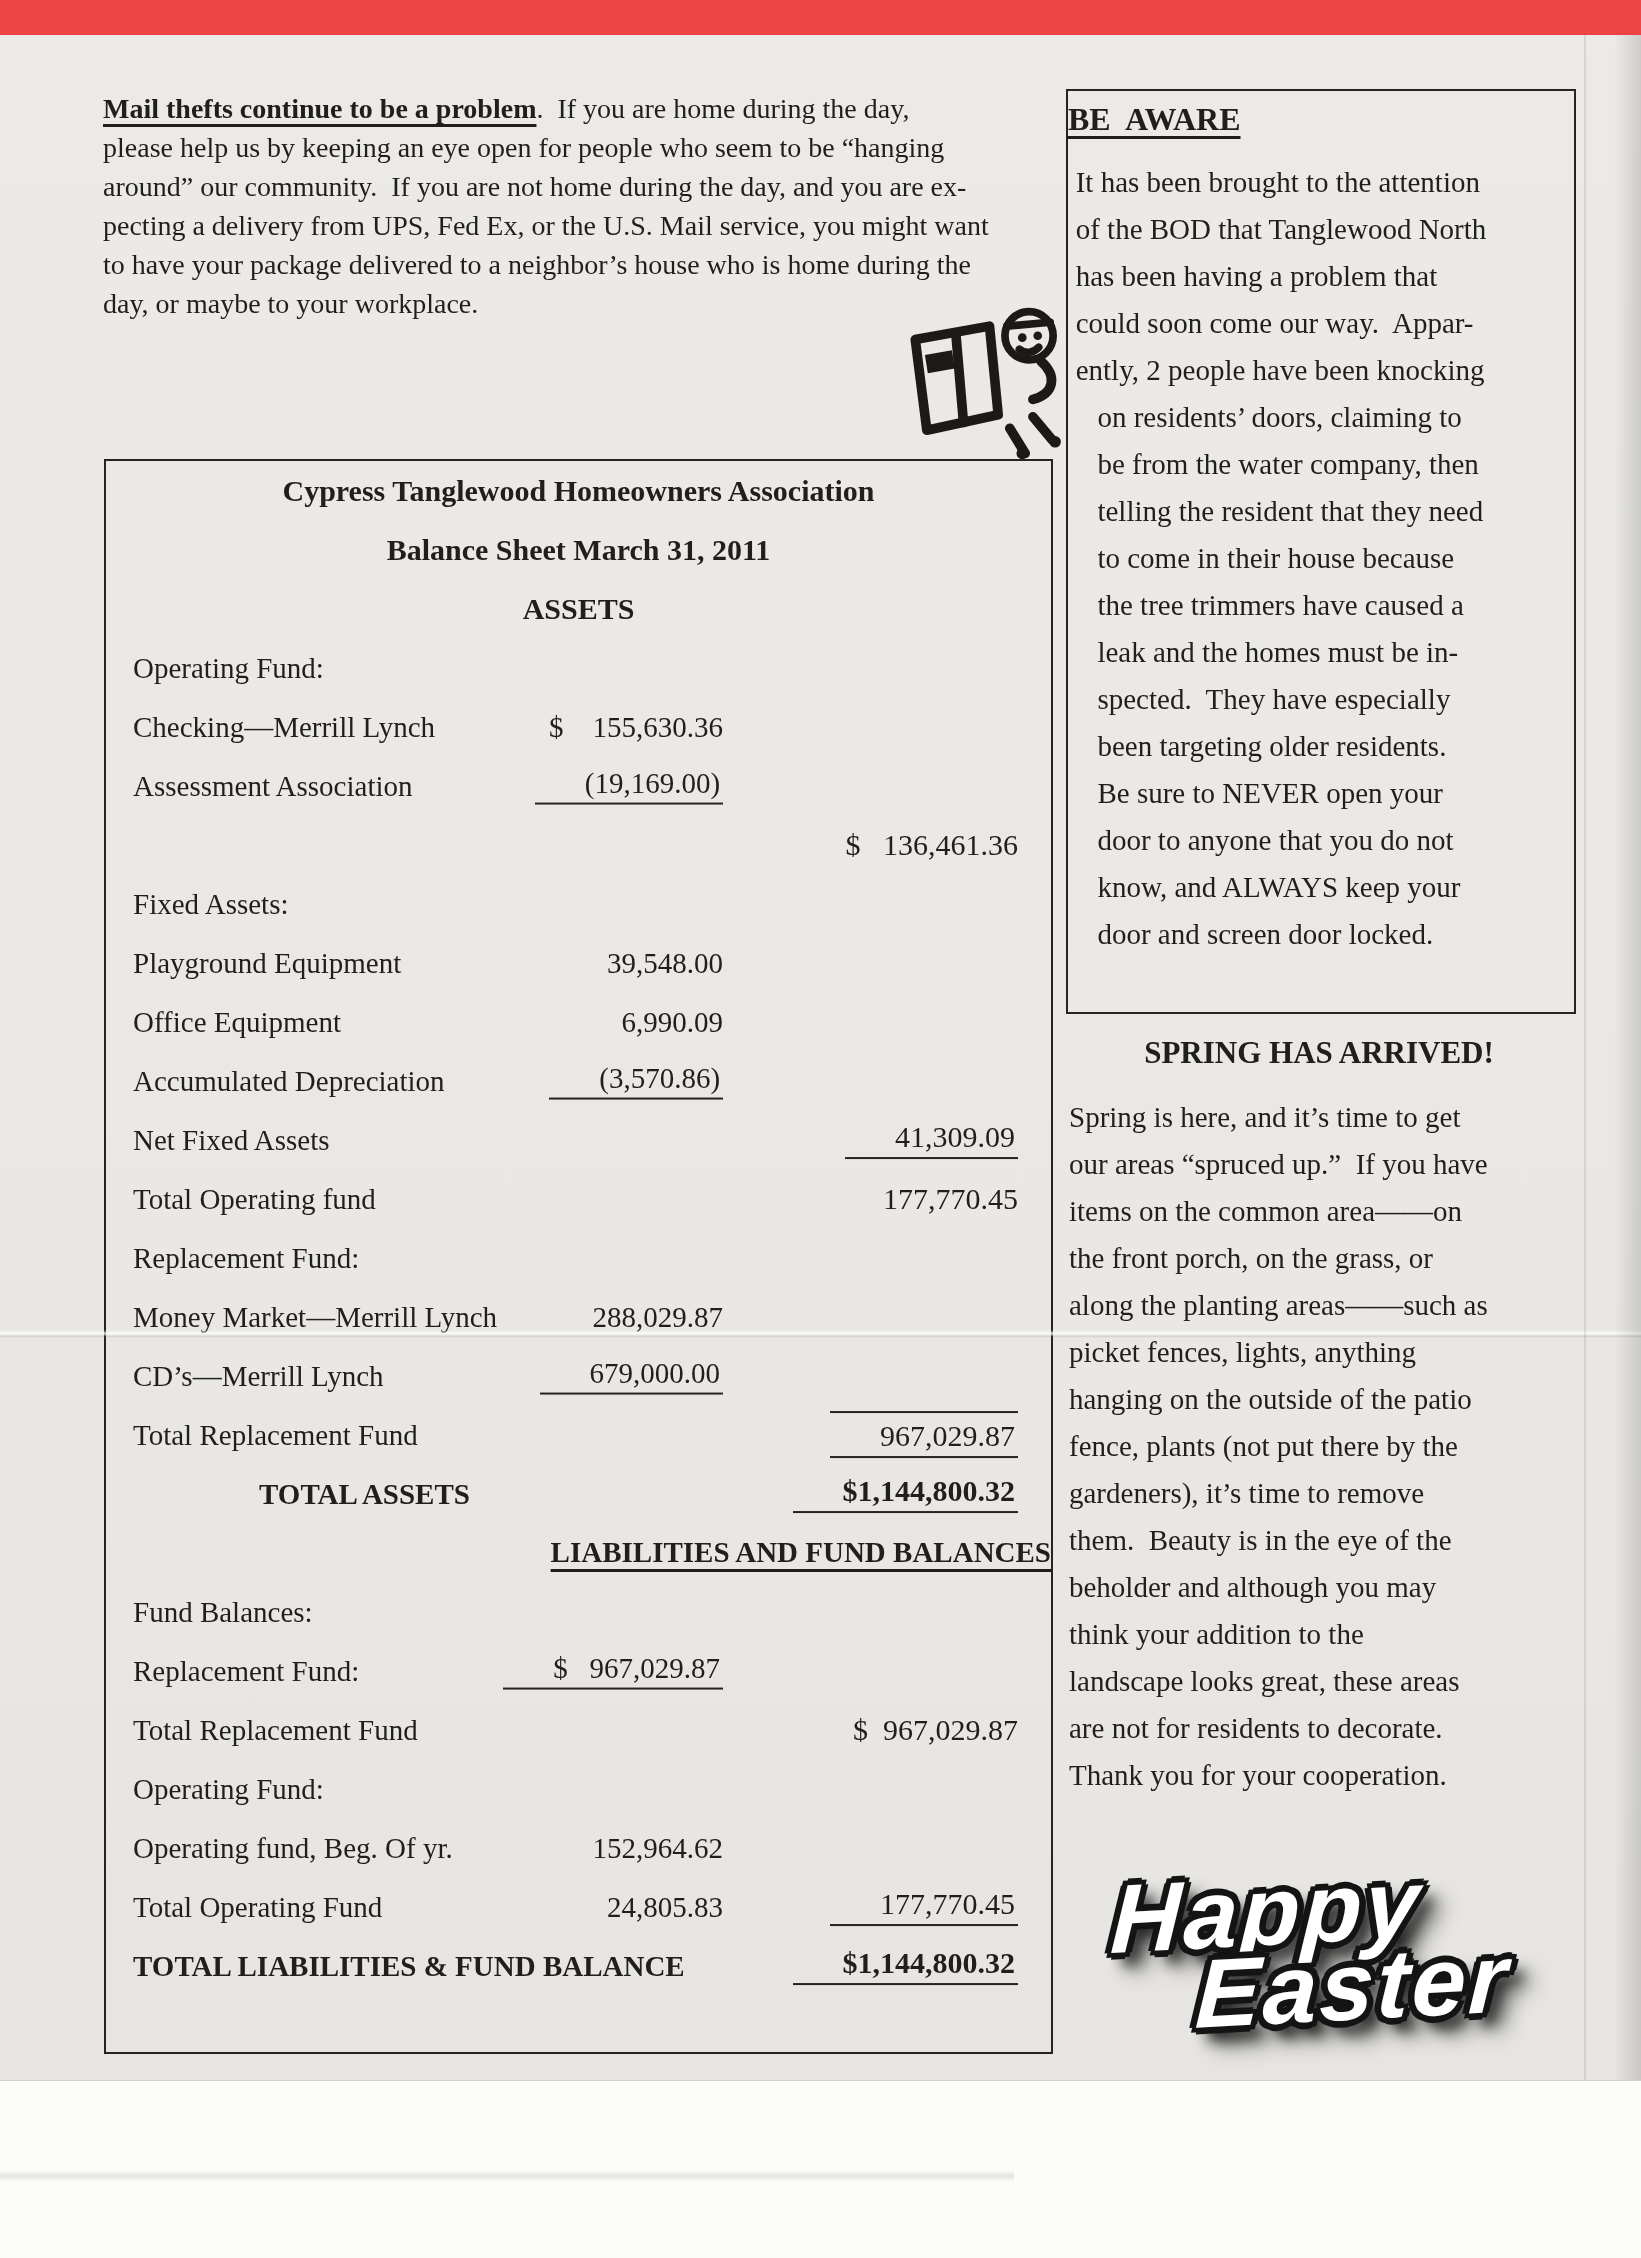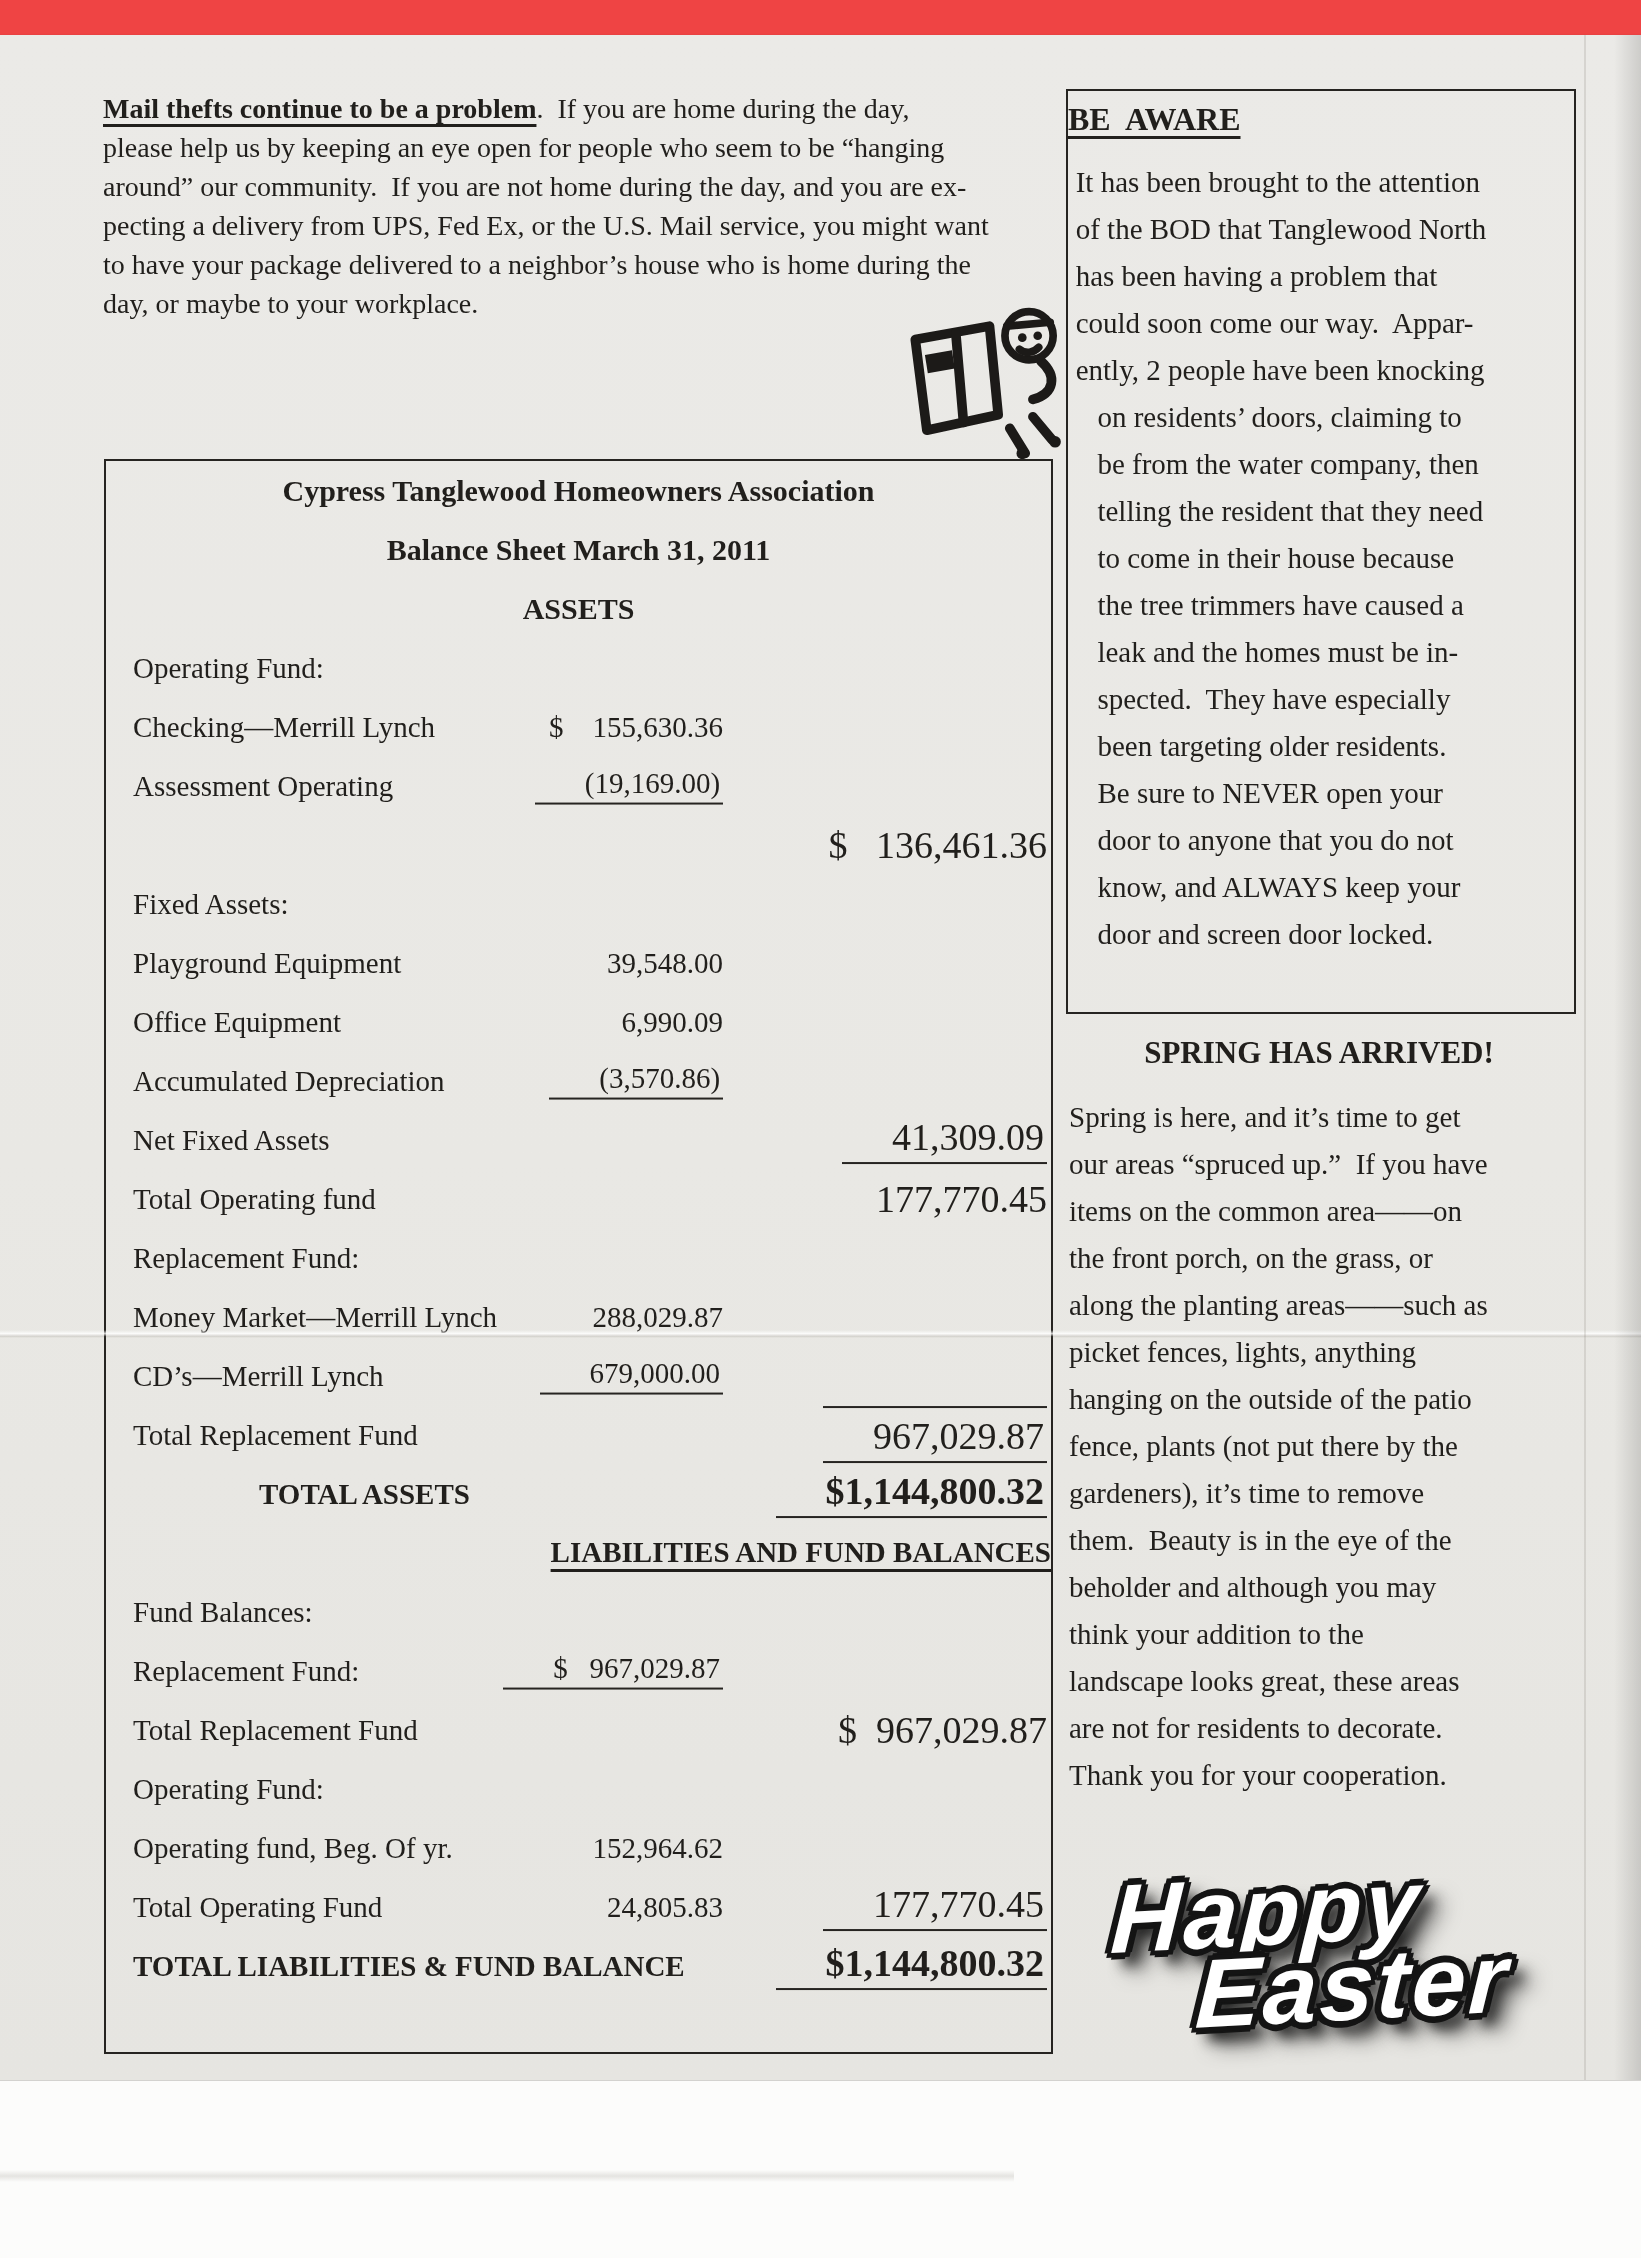--- a/index.html
+++ b/index.html
@@ -53,21 +53,21 @@
   
   .bs-box {
     position:absolute; left:104px; top:459px; width:945px; height:1591px;
     border:2.9px solid #262421;
   }
   .bs-title { height:59px; line-height:59px; text-align:center; font-weight:bold; font-size:30px; }
   .bs-row { position:relative; height:59px; }
   .bs-row .lbl { position:absolute; left:27px; top:50%; transform:translateY(-50%); font-size:29px; white-space:nowrap; }
   .bs-row.indent .lbl { left:153px; }
   .bs-row .v1 { position:absolute; right:328px; top:50%; transform:translateY(-50%); font-size:29px; white-space:nowrap; }
-  .bs-row .v2 { position:absolute; right:4px;  top:50%; transform:translateY(-50%); font-size:38px; white-space:nowrap; }
+  .bs-row .v2 { position:absolute; right:33px;  top:50%; transform:translateY(-50%); font-size:30px; white-space:nowrap; }
   .b { font-weight:bold; }
   .u  { border-bottom:2.9px solid #262421; padding:0 2.9px 3.9px 50px; }
   .u-top { border-top:2.9px solid #262421; padding-top:6px; }
   .bs-heading {
     height:59px; line-height:59px; text-align:right; font-weight:bold; font-size:29px;
   }
   .bs-heading .hd-inner {
     text-decoration:underline; text-decoration-thickness:2.9px; text-underline-offset:6.8px;
   }
 
@@ -152,21 +152,21 @@
     <div class="bs-title">ASSETS</div>
 
     <div class="bs-row">
       <span class="lbl">Operating Fund:</span>
     </div>
     <div class="bs-row">
       <span class="lbl">Checking—Merrill Lynch</span>
       <span class="v1">$&nbsp;&nbsp;&nbsp;&nbsp;155,630.36</span>
     </div>
     <div class="bs-row">
-      <span class="lbl">Assessment Operating</span>
+      <span class="lbl">Assessment Association</span>
       <span class="v1 u">(19,169.00)</span>
     </div>
     <div class="bs-row">
       <span class="v2">$&nbsp;&nbsp;&nbsp;136,461.36</span>
     </div>
     <div class="bs-row">
       <span class="lbl">Fixed Assets:</span>
     </div>
     <div class="bs-row">
       <span class="lbl">Playground Equipment</span>

